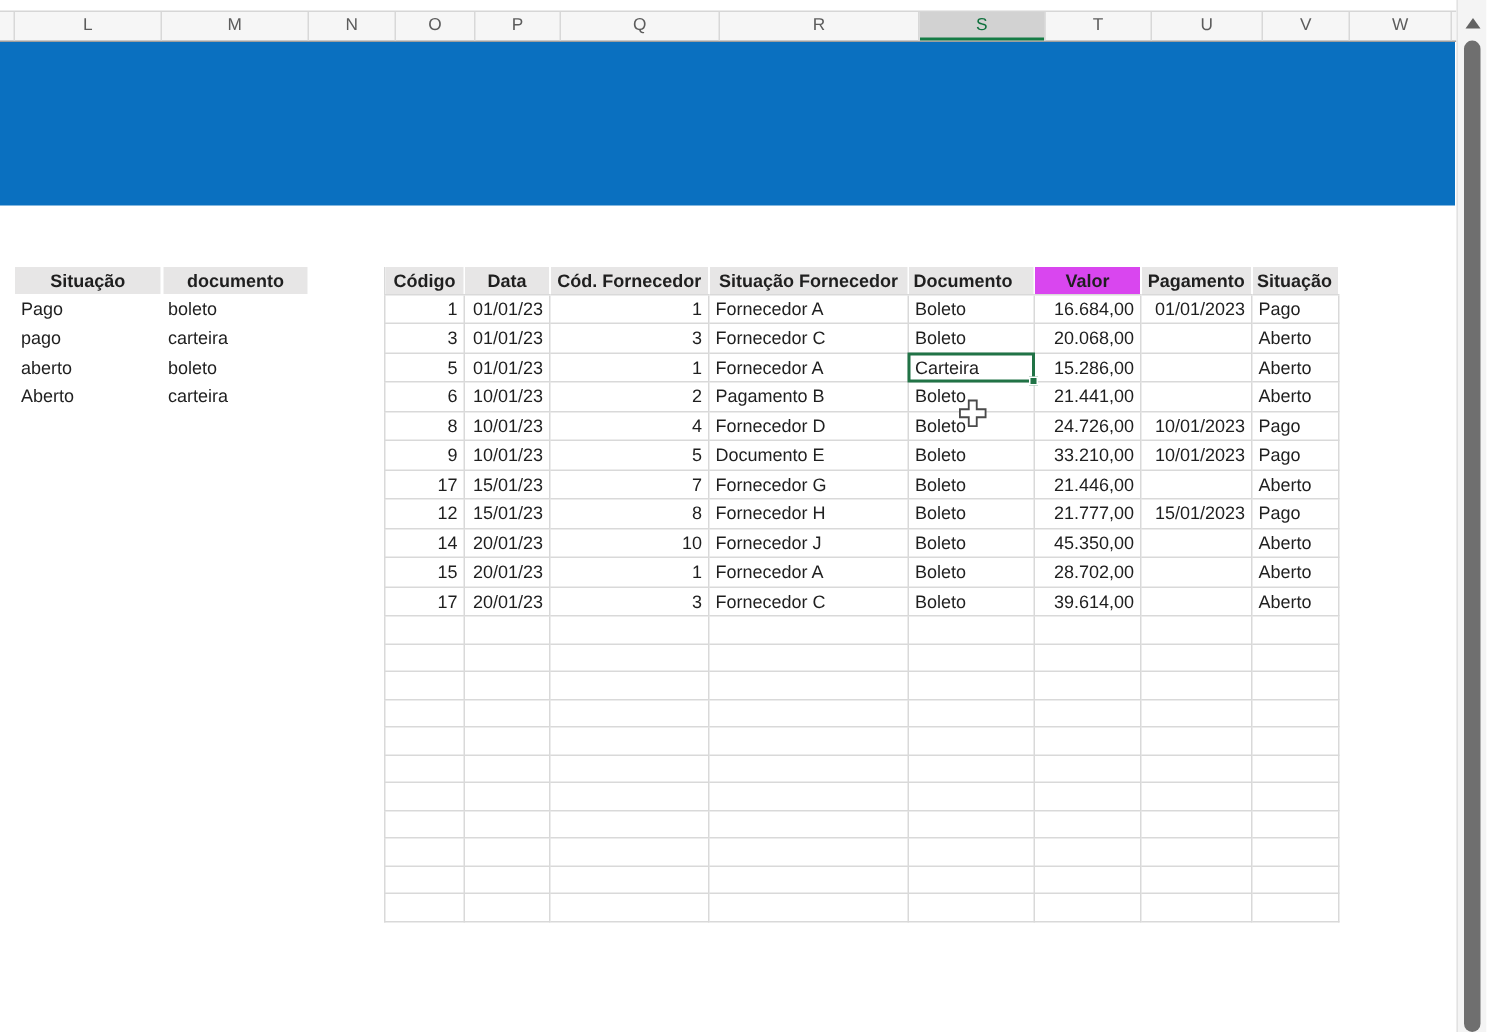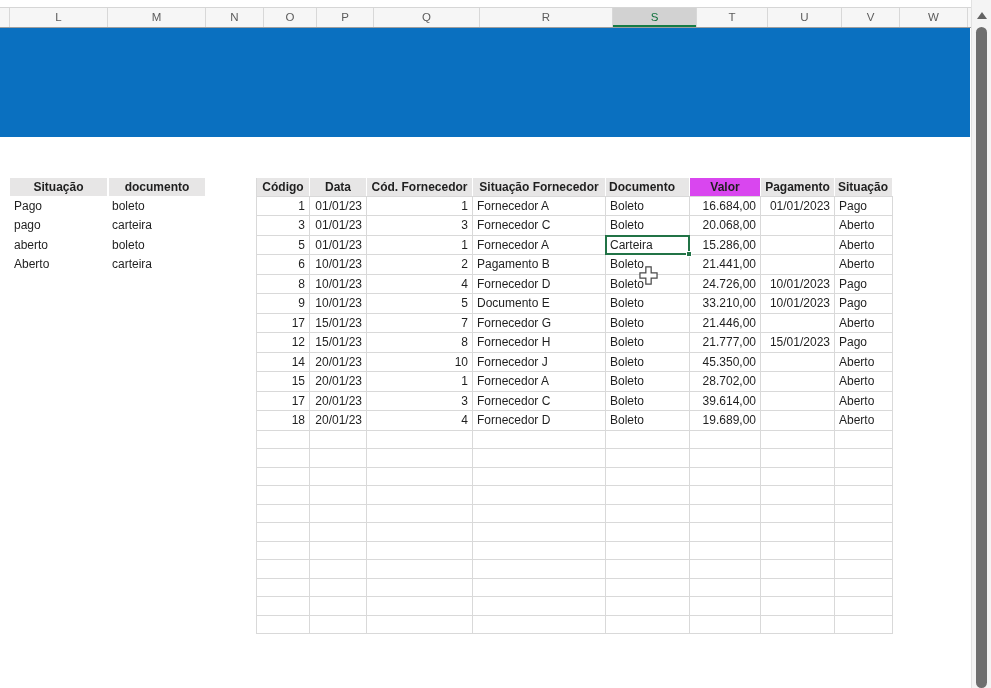--- a/index.html
+++ b/index.html
@@ -241,30 +241,20 @@
           <td class="ar">17</td>
           <td class="ar">20/01/23</td>
           <td class="ar">3</td>
           <td class="al">Fornecedor C</td>
           <td class="al">Boleto</td>
           <td class="ar">39.614,00</td>
           <td class="ar"></td>
           <td class="al">Aberto</td>
         </tr>
         <tr>
-          <td class="ar">18</td>
-          <td class="ar">20/01/23</td>
-          <td class="ar">4</td>
-          <td class="al">Fornecedor D</td>
-          <td class="al">Boleto</td>
-          <td class="ar">19.689,00</td>
-          <td class="ar"></td>
-          <td class="al">Aberto</td>
-        </tr>
-        <tr>
           <td></td>
           <td></td>
           <td></td>
           <td></td>
           <td></td>
           <td></td>
           <td></td>
           <td></td>
         </tr>
         <tr>

